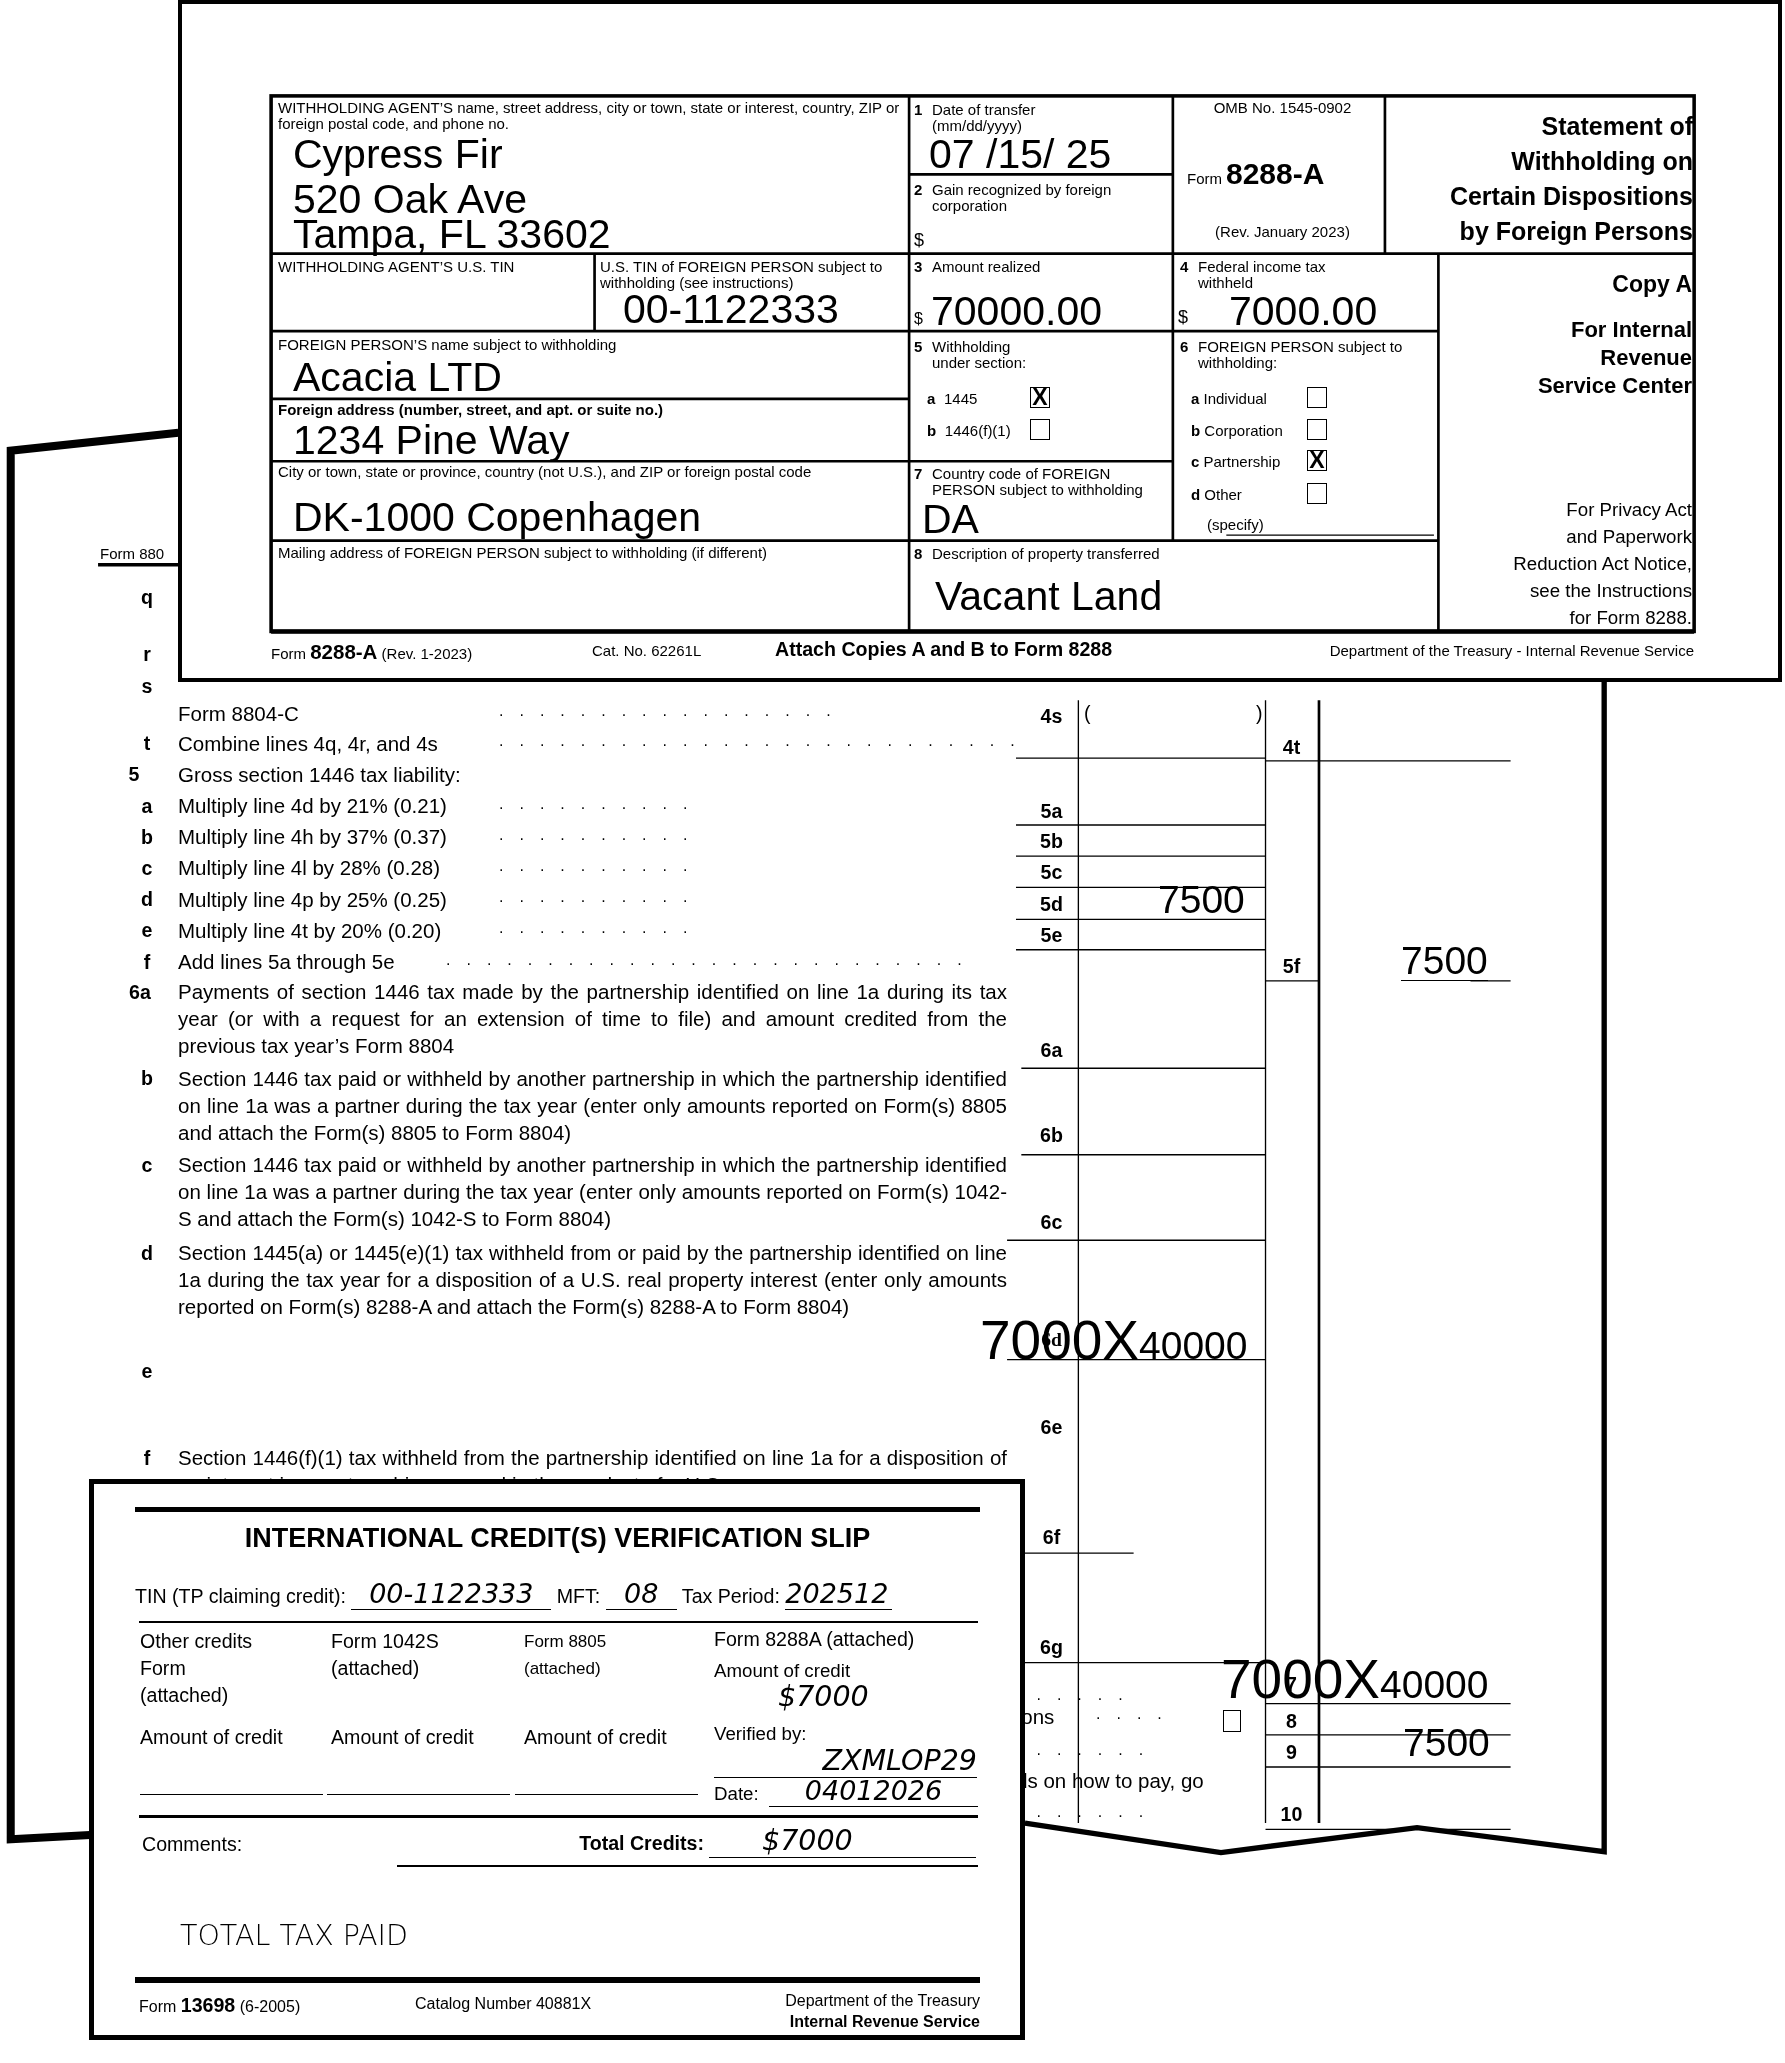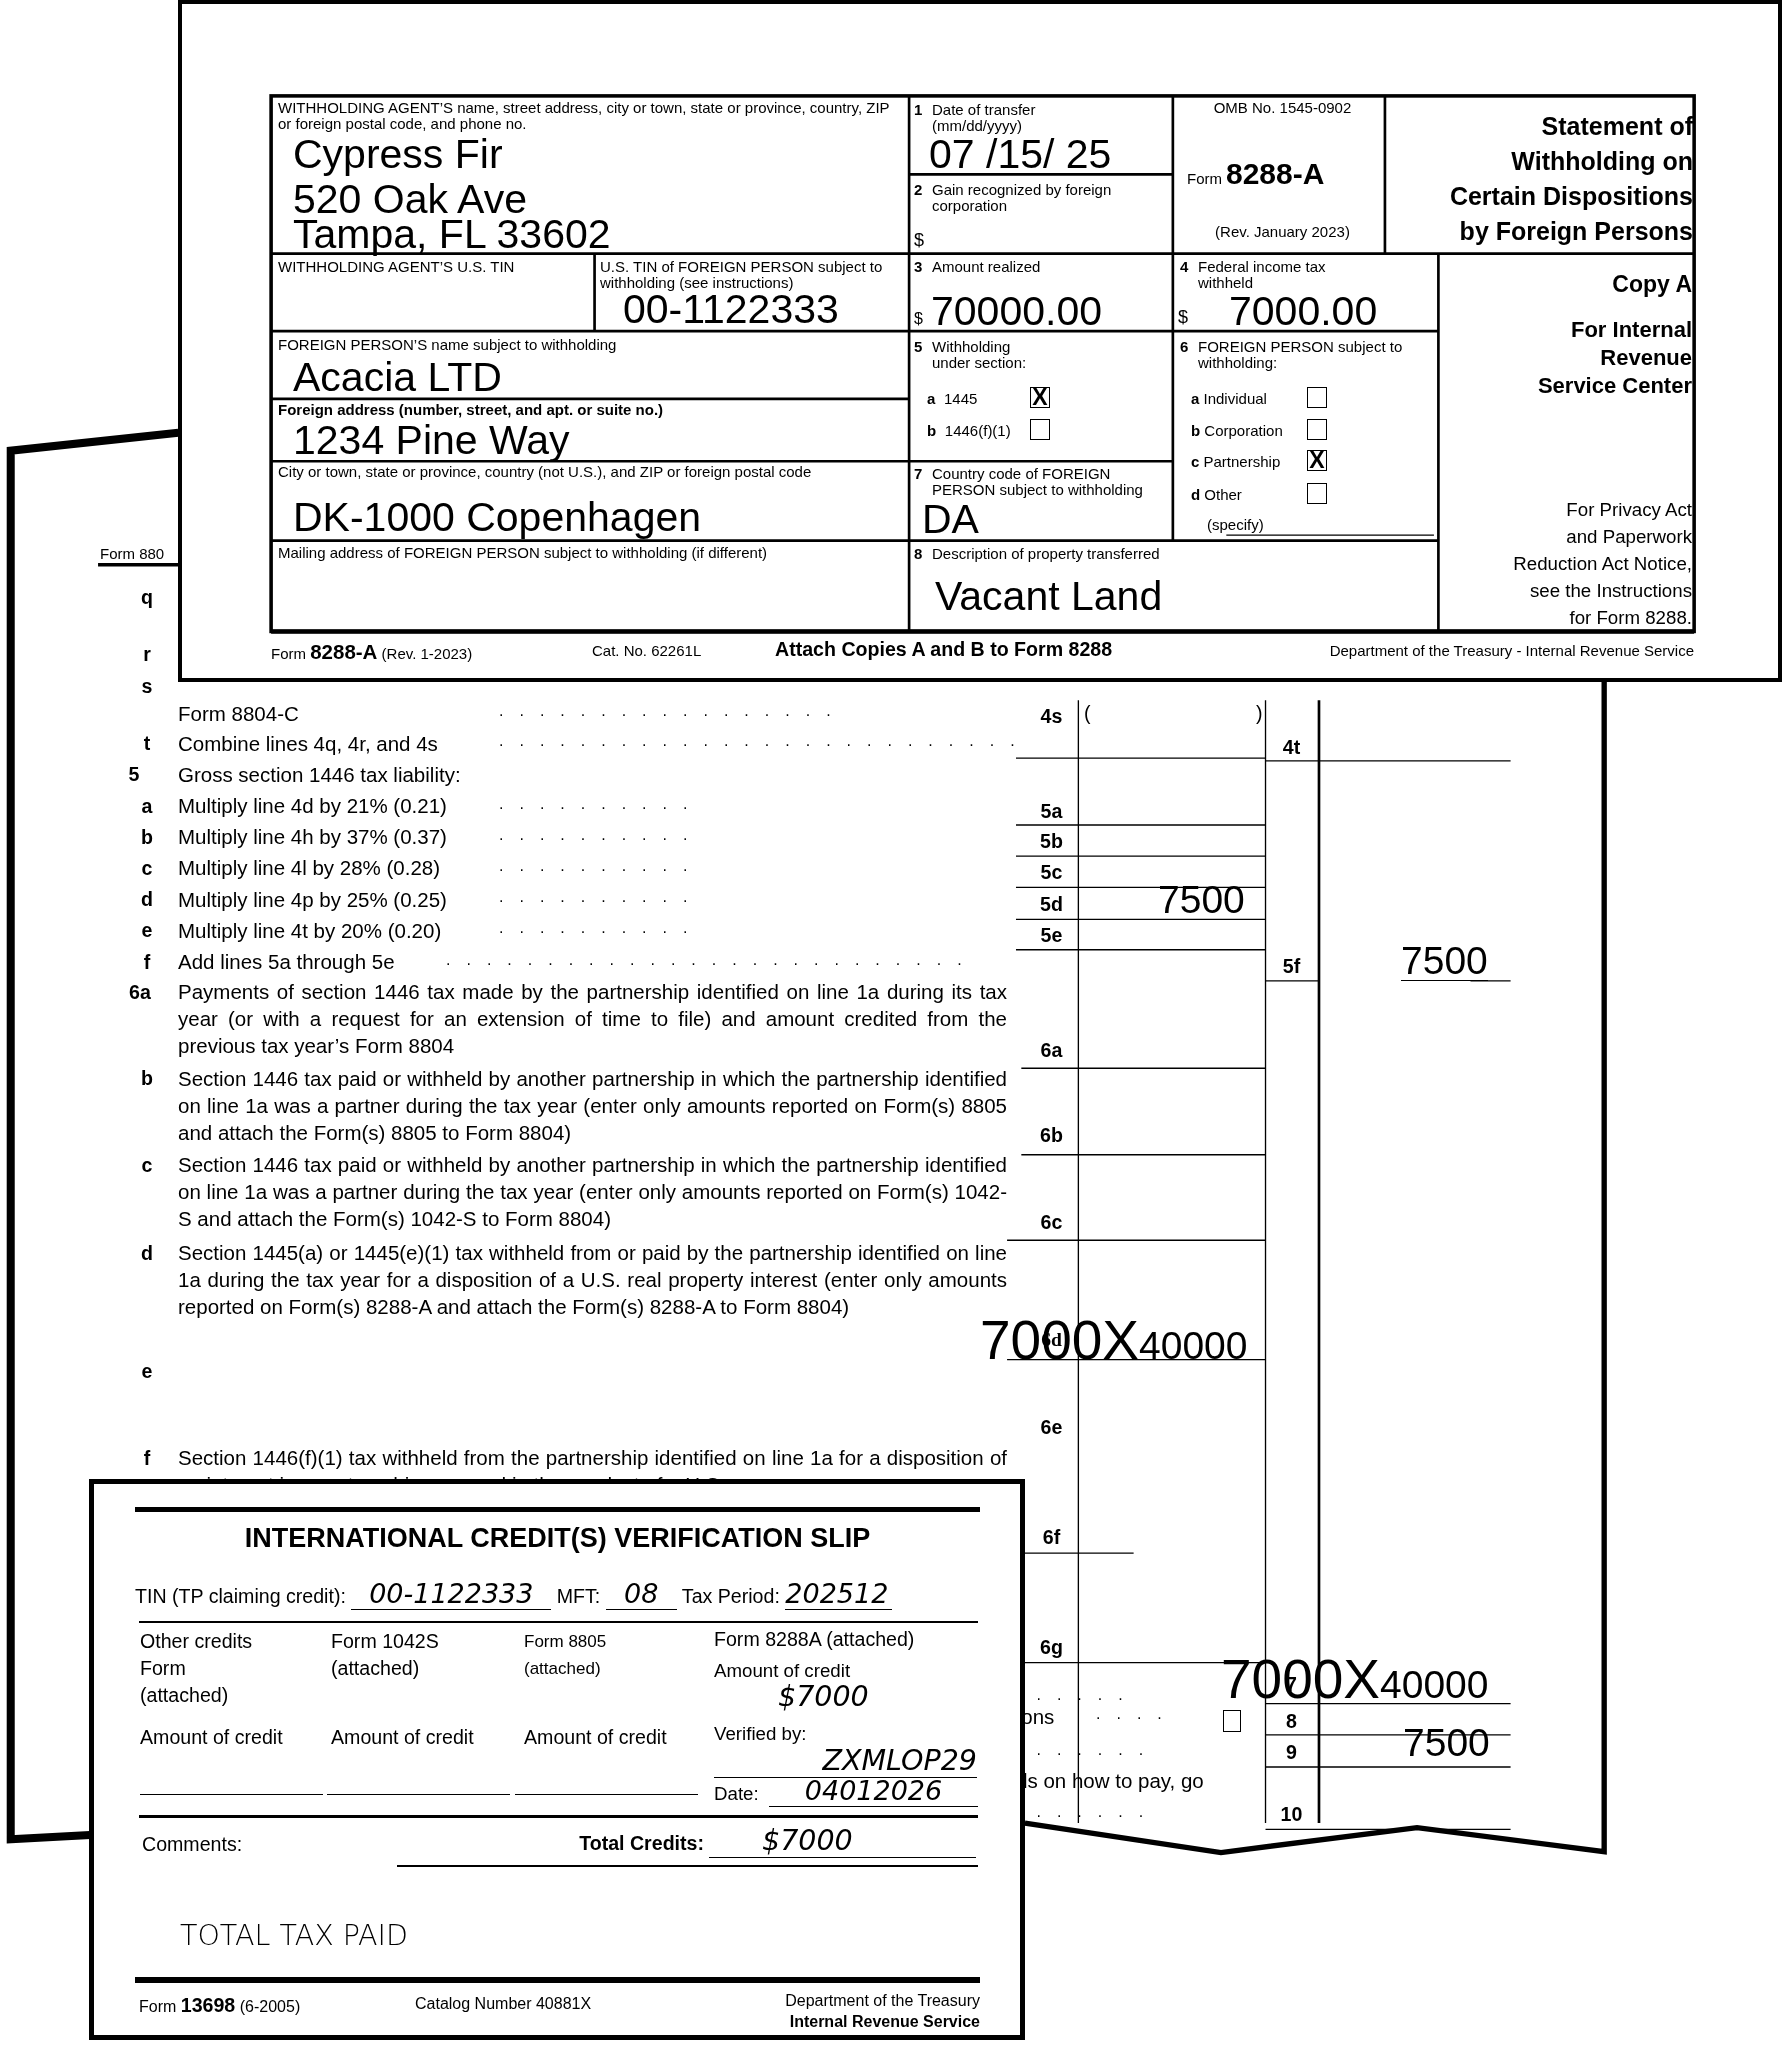--- a/index.html
+++ b/index.html
@@ -187,21 +187,21 @@
     <line x1="463" y1="280" x2="463" y2="367" stroke="#000" stroke-width="3"></line>
     <line x1="100" y1="367" x2="1410" y2="367" stroke="#000" stroke-width="3"></line>
     <line x1="100" y1="443" x2="816" y2="443" stroke="#000" stroke-width="3"></line>
     <line x1="816" y1="513" x2="1112" y2="513" stroke="#000" stroke-width="3"></line>
     <line x1="100" y1="513" x2="816" y2="513" stroke="#000" stroke-width="3"></line>
     <line x1="100" y1="602" x2="1410" y2="602" stroke="#000" stroke-width="3"></line>
     <line x1="100" y1="704" x2="1697" y2="704" stroke="#000" stroke-width="5"></line>
     <line x1="1172" y1="596" x2="1405" y2="596" stroke="#000" stroke-width="1.5"></line>
   </svg>
 
-  <div class="cell tiny" style="left:96px;top:96px;width:624px;">WITHHOLDING AGENT’S name, street address, city or town, state or province, country, ZIP or foreign postal code, and phone no.</div>
+  <div class="cell tiny" style="left:96px;top:96px;width:624px;">WITHHOLDING AGENT’S name, street address, city or town, state or interest, country, ZIP or foreign postal code, and phone no.</div>
   <div class="cell big" style="left:111px;top:130px;">Cypress Fir</div>
   <div class="cell big" style="left:111px;top:175px;">520 Oak Ave</div>
   <div class="cell big" style="left:111px;top:210px;">Tampa, FL 33602</div>
 
   <div class="cell tiny bold" style="left:732px;top:98px;">1</div>
   <div class="cell tiny" style="left:750px;top:98px;width:134px;">Date of transfer (mm/dd/yyyy)</div>
   <div class="cell big" style="left:747px;top:130px;">07 /15/ 25</div>
 
   <div class="cell tiny bold" style="left:732px;top:178px;">2</div>
   <div class="cell tiny" style="left:750px;top:178px;width:196px;">Gain recognized by foreign corporation</div>

